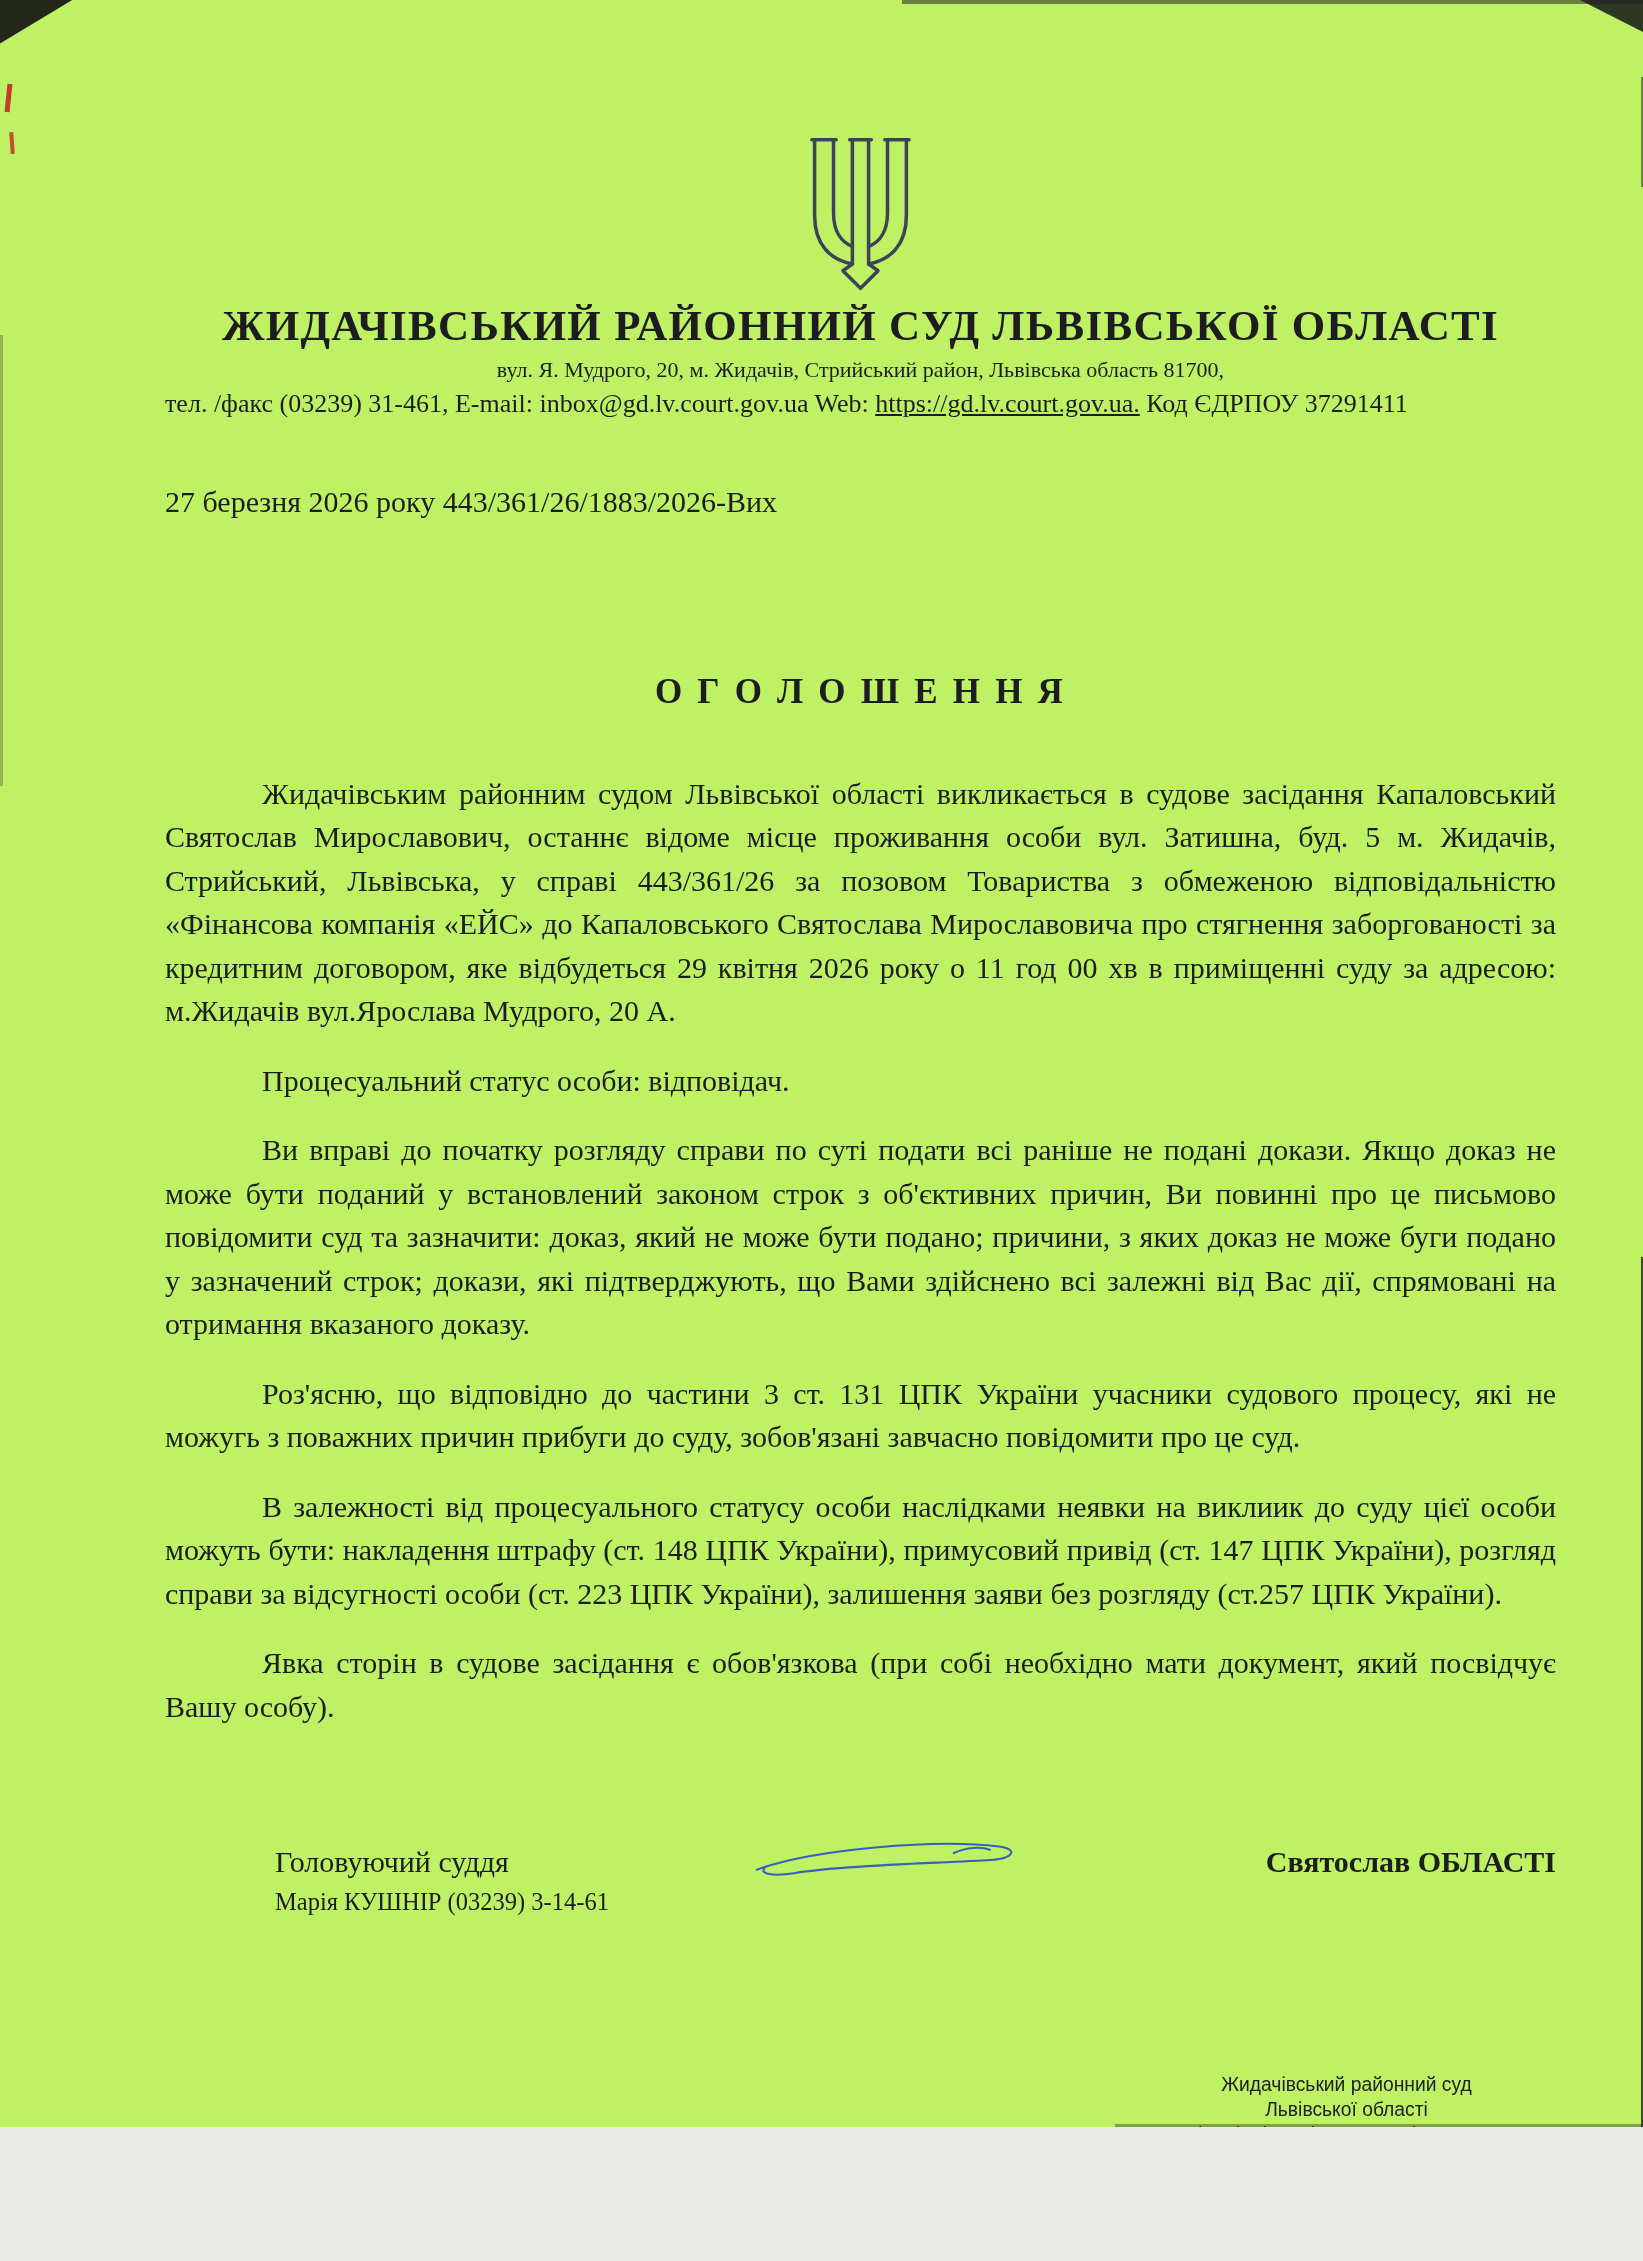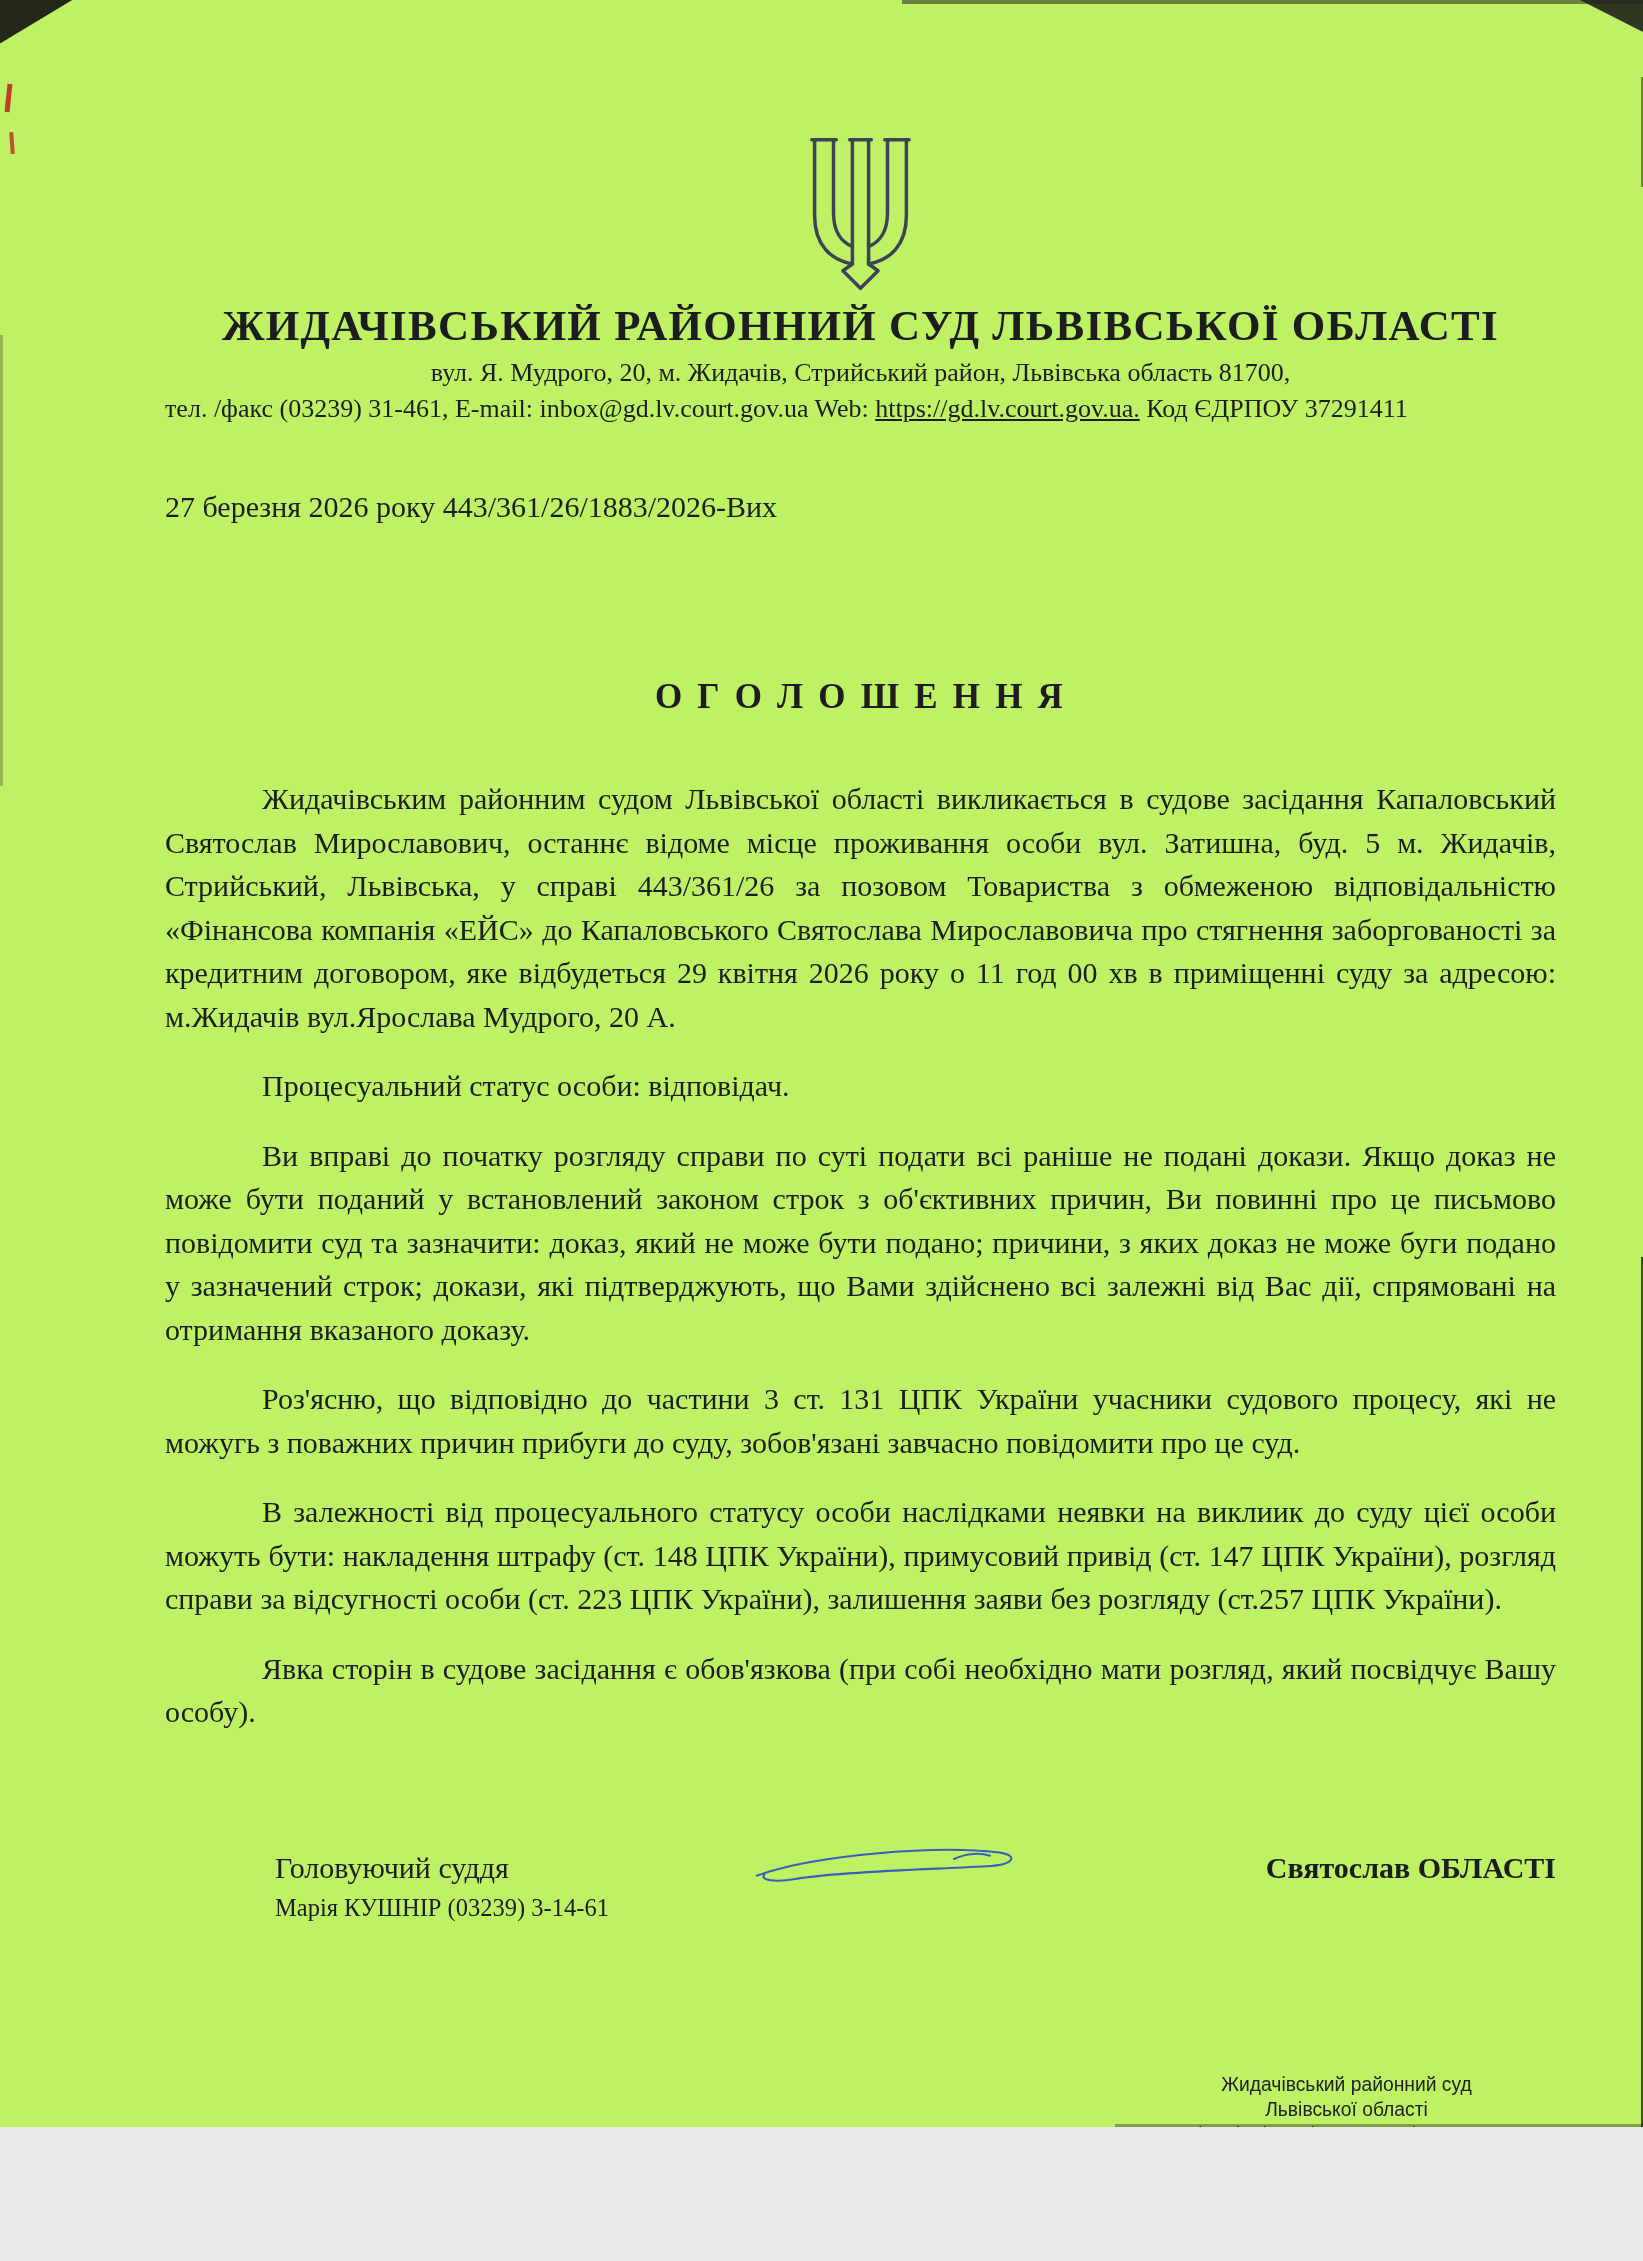--- a/index.html
+++ b/index.html
@@ -28,21 +28,21 @@
   }
   .court-name {
     text-align: center;
     font-weight: bold;
     font-size: 43px;
     letter-spacing: 1.3px;
     line-height: 1.15;
   }
   .court-addr {
     text-align: center;
-    font-size: 26px;
+    font-size: 22px;
     margin-top: 5.2px;
     line-height: 1.3;
   }
   .court-contact {
     text-align: left;
     font-size: 26px;
     margin-top: 2.6px;
     line-height: 1.3;
   }
   .court-contact .url { text-decoration: underline; }
@@ -168,21 +168,21 @@
     <div class="ref-line">27 березня 2026 року 443/361/26/1883/2026-Вих</div>
 
     <div class="doc-title">О Г О Л О Ш Е Н Н Я</div>
 
     <div class="body-text">
       <p>Жидачівським районним судом Львівської області викликається в судове засідання Капаловський Святослав Мирославович, останнє відоме місце проживання особи вул. Затишна, буд. 5 м. Жидачів, Стрийський, Львівська, у справі 443/361/26 за позовом Товариства з обмеженою відповідальністю «Фінансова компанія «ЕЙС» до Капаловського Святослава Мирославовича про стягнення заборгованості за кредитним договором, яке відбудеться 29 квітня 2026 року о 11 год 00 хв  в приміщенні суду за адресою: м.Жидачів вул.Ярослава Мудрого, 20 А.</p>
       <p>Процесуальний статус особи: відповідач.</p>
       <p>Ви вправі до початку розгляду справи по суті подати всі раніше не подані докази. Якщо доказ не може бути поданий у встановлений законом строк з об'єктивних причин, Ви повинні про це письмово повідомити суд та зазначити: доказ, який не може бути подано; причини, з яких доказ не може буги подано у зазначений строк; докази, які підтверджують, що Вами здійснено всі залежні від Вас дії, спрямовані на отримання  вказаного доказу.</p>
       <p>Роз'ясню, що відповідно до частини 3 ст. 131 ЦПК України учасники судового процесу, які не можугь з поважних причин прибуги до суду, зобов'язані завчасно повідомити про це суд.</p>
       <p>В залежності від процесуального статусу особи наслідками неявки на виклиик до суду цієї особи можуть бути: накладення штрафу (ст. 148 ЦПК України), примусовий привід (ст. 147 ЦПК України), розгляд справи за відсугності особи (ст. 223 ЦПК України), залишення заяви без розгляду (ст.257 ЦПК України).</p>
-      <p>Явка сторін в судове засідання є обов'язкова (при собі необхідно мати розгляд, який посвідчує Вашу особу).</p>
+      <p>Явка сторін в судове засідання є обов'язкова (при собі необхідно мати документ, який посвідчує Вашу особу).</p>
     </div>
 
     <div class="sign-row">
       <span>Головуючий суддя</span>
       <svg class="signature-svg" width="277" height="52" viewBox="0 0 430 80" fill="none" stroke="#2b50c8" stroke-width="3.2" stroke-linecap="round" opacity="0.9">
         <path d="M12 52 C100 20 290 4 388 16 C418 20 412 34 376 37 C296 42 150 44 72 57 C42 62 16 60 24 50"></path>
         <path d="M318 26 C338 17 360 16 374 21"></path>
       </svg>
       <span class="sign-name">Святослав ОБЛАСТІ</span>
     </div>

